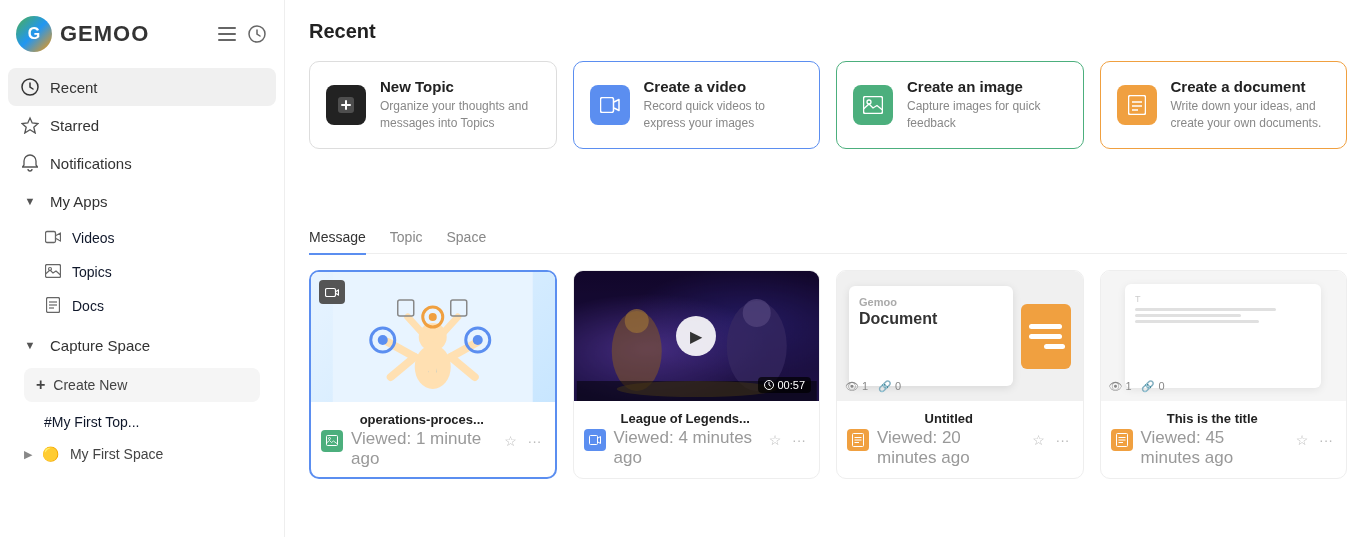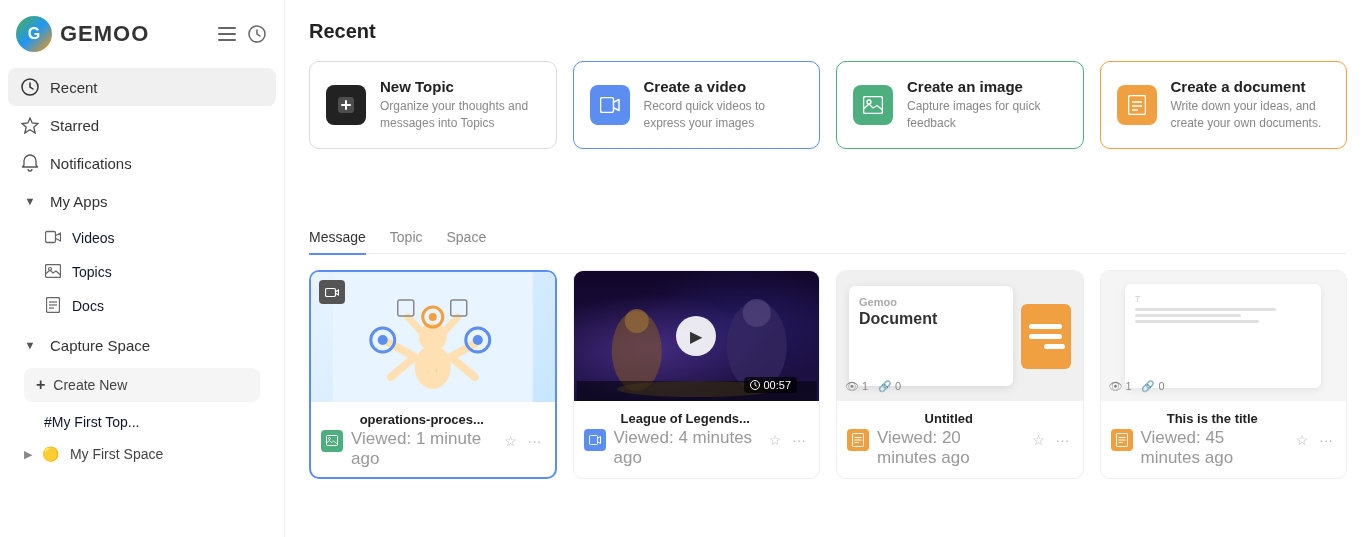--- a/index.html
+++ b/index.html
@@ -232,21 +232,21 @@
       background: rgba(255,255,255,0.9);
       display: flex;
       align-items: center;
       justify-content: center;
       font-size: 16px;
       color: #333;
     }
     .duration-badge {
       position: absolute;
       bottom: 8px;
-      right: 22px;
+      right: 8px;
       background: rgba(0,0,0,0.7);
       color: #fff;
       font-size: 11px;
       padding: 2px 6px;
       border-radius: 4px;
       display: flex;
       align-items: center;
       gap: 3px;
       margin-top: 7px;
     }

